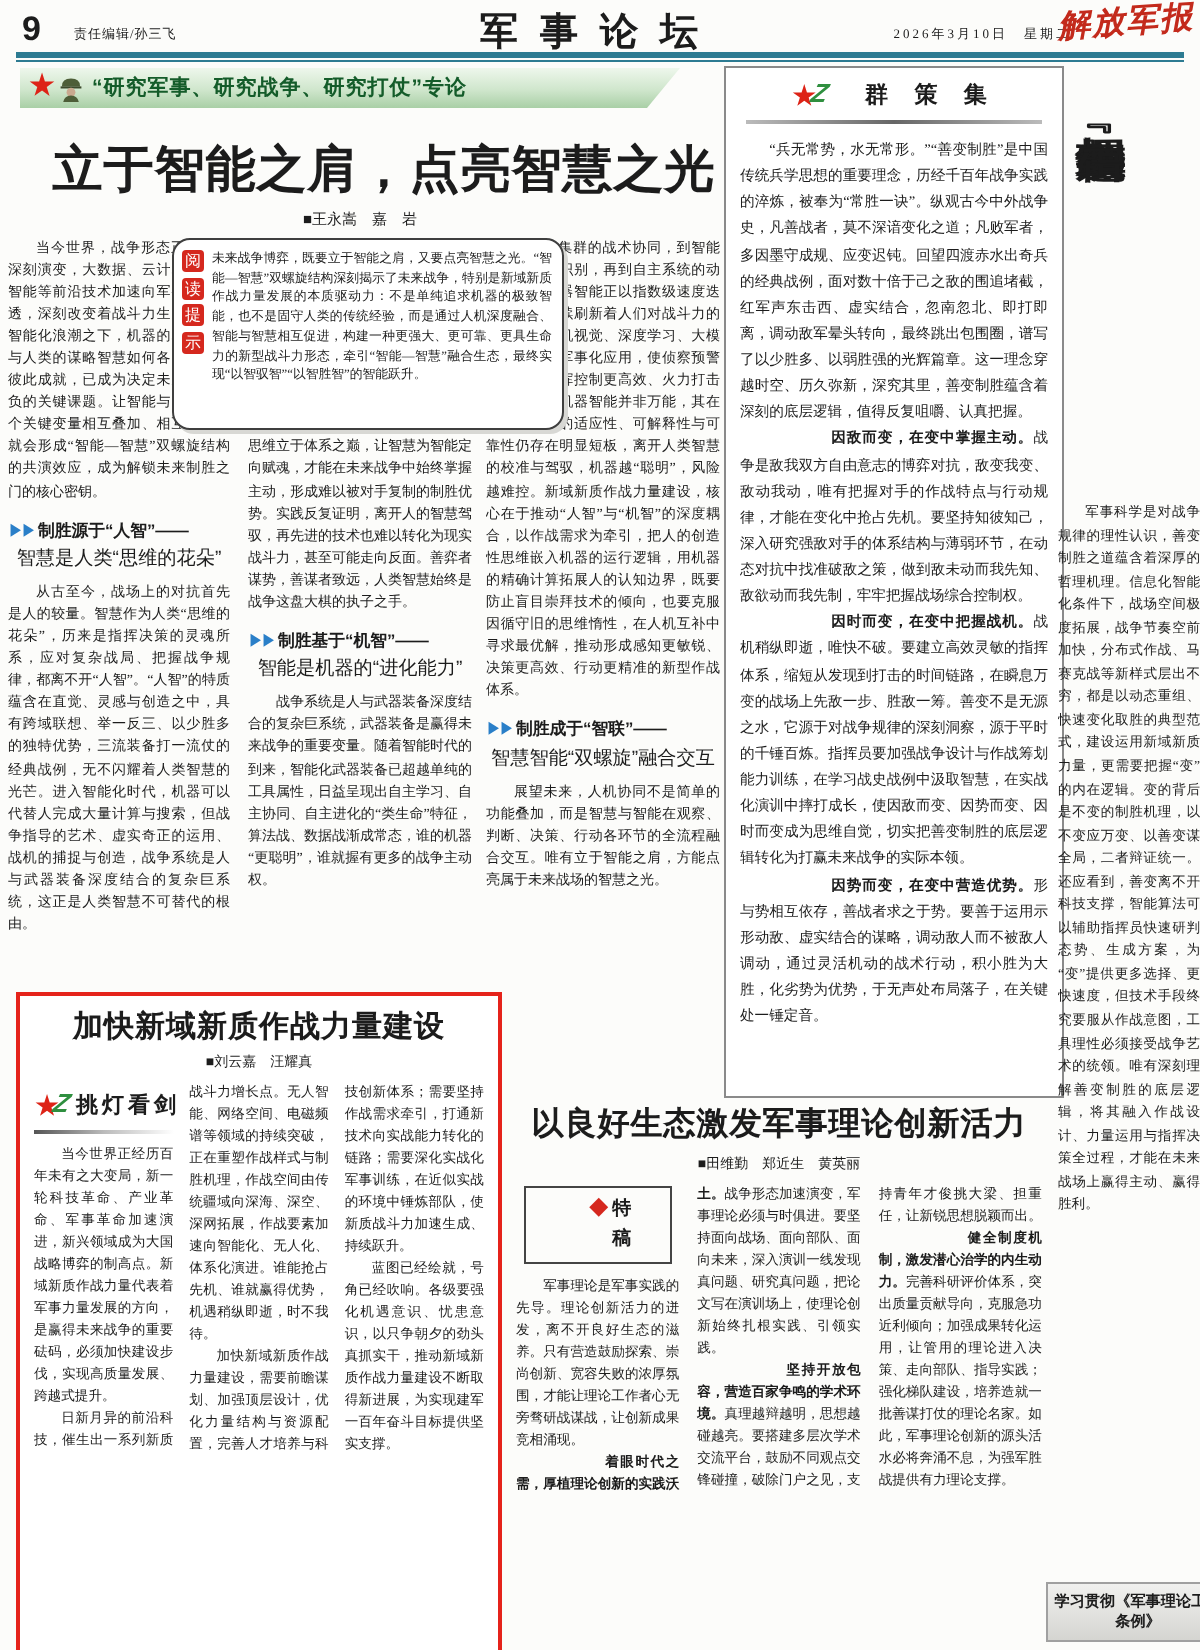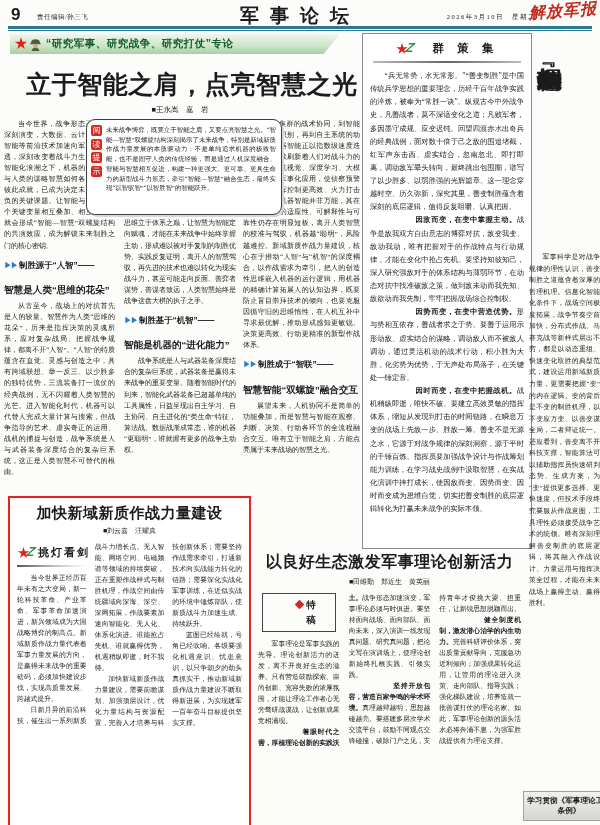--- a/index.html
+++ b/index.html
@@ -36,22 +36,22 @@
           border:1.3px solid #3f3f3f;border-radius:9px;z-index:6;display:flex;
           padding:5px 5px 5px 4px;box-sizing:border-box;box-shadow:2px 2px 0 #d8d8d4;}
   .tiptab{display:flex;flex-direction:column;gap:2.5px;margin-right:4px;}
   .tiptab span{display:block;width:11px;height:11px;background:#d5281e;color:#fff;
                font-family:"Liberation Sans",sans-serif;font-size:8px;line-height:11px;
                text-align:center;border-radius:2px;}
   .tiptext{flex:1;font-size:6.4px;line-height:1.52;text-align:justify;}
   .sh{margin:7px 0 4px;}
   .sh .ar{color:#2a7fc8;font-size:8px;letter-spacing:-1.5px;margin-right:2px;}
   .sh .l1{font-family:"Liberation Sans",sans-serif;font-weight:900;font-size:8.4px;}
-  .sh .l2{font-family:"Liberation Sans",sans-serif;font-weight:700;font-size:9.6px;
-          margin-top:12px;line-height:1.35;}
+  .sh .l2{font-family:"Liberation Sans",sans-serif;font-weight:400;font-size:9.6px;
+          text-align:center;margin-top:2px;line-height:1.35;}
   
   .qcbox{position:absolute;left:362px;top:33px;width:170px;height:516px;border:1px solid #8a8a8a;
          background:#fff;box-sizing:border-box;}
   .qchead{text-align:center;padding-top:4px;white-space:nowrap;}
   .star{color:#dd2317;font-size:13px;vertical-align:-1px;}
   .zlogo{display:inline-block;color:#2f8f3f;font-family:"Liberation Sans",sans-serif;
          font-weight:900;font-style:italic;font-size:13px;transform:skewX(-14deg);margin:0 3px 0 -3px;}
   .qcttl{font-family:"Liberation Sans",sans-serif;font-weight:900;font-size:11.5px;letter-spacing:5px;margin-left:16px;}
   .qcline{height:2px;margin:3px 10px 4px;background:linear-gradient(90deg,#bbb,#666,#bbb);}
   .qcbody{padding:2px 7px;font-size:7.3px;line-height:1.8;text-align:justify;height:458px;overflow:hidden;}
@@ -161,22 +161,22 @@
   </div>
 
   <div class="qcbox">
     <div class="qchead">
       <span class="star">★</span><span class="zlogo">Z</span><span class="qcttl">群 策 集</span>
       <div class="qcline"></div>
     </div>
     <div class="qcbody">
       <p>“兵无常势，水无常形。”“善变制胜”是中国传统兵学思想的重要理念，历经千百年战争实践的淬炼，被奉为“常胜一诀”。纵观古今中外战争史，凡善战者，莫不深谙变化之道；凡败军者，多因墨守成规、应变迟钝。回望四渡赤水出奇兵的经典战例，面对数十倍于己之敌的围追堵截，红军声东击西、虚实结合，忽南忽北、即打即离，调动敌军晕头转向，最终跳出包围圈，谱写了以少胜多、以弱胜强的光辉篇章。这一理念穿越时空、历久弥新，深究其里，善变制胜蕴含着深刻的底层逻辑，值得反复咀嚼、认真把握。</p>
       <p><b class="lead">因敌而变，在变中掌握主动。</b><span>战争是敌我双方自由意志的博弈对抗，敌变我变、敌动我动，唯有把握对手的作战特点与行动规律，才能在变化中抢占先机。要坚持知彼知己，深入研究强敌对手的体系结构与薄弱环节，在动态对抗中找准破敌之策，做到敌未动而我先知、敌欲动而我先制，牢牢把握战场综合控制权。</span></p>
+      <p><b class="lead">因时而变，在变中把握战机。</b><span>战机稍纵即逝，唯快不破。要建立高效灵敏的指挥体系，缩短从发现到打击的时间链路，在瞬息万变的战场上先敌一步、胜敌一筹。善变不是无源之水，它源于对战争规律的深刻洞察，源于平时的千锤百炼。指挥员要加强战争设计与作战筹划能力训练，在学习战史战例中汲取智慧，在实战化演训中摔打成长，使因敌而变、因势而变、因时而变成为思维自觉，切实把善变制胜的底层逻辑转化为打赢未来战争的实际本领。</span></p>
       <p><b class="lead">因势而变，在变中营造优势。</b><span>形与势相互依存，善战者求之于势。要善于运用示形动敌、虚实结合的谋略，调动敌人而不被敌人调动，通过灵活机动的战术行动，积小胜为大胜，化劣势为优势，于无声处布局落子，在关键处一锤定音。</span></p>
-      <p><b class="lead">因时而变，在变中把握战机。</b><span>战机稍纵即逝，唯快不破。要建立高效灵敏的指挥体系，缩短从发现到打击的时间链路，在瞬息万变的战场上先敌一步、胜敌一筹。善变不是无源之水，它源于对战争规律的深刻洞察，源于平时的千锤百炼。指挥员要加强战争设计与作战筹划能力训练，在学习战史战例中汲取智慧，在实战化演训中摔打成长，使因敌而变、因势而变、因时而变成为思维自觉，切实把善变制胜的底层逻辑转化为打赢未来战争的实际本领。</span></p>
     </div>
   </div>
 
   <div class="vhead">把握『善变制胜』的底层逻辑</div>
   <div class="rcol">
     <p>军事科学是对战争规律的理性认识，善变制胜之道蕴含着深厚的哲理机理。信息化智能化条件下，战场空间极度拓展，战争节奏空前加快，分布式作战、马赛克战等新样式层出不穷，都是以动态重组、快速变化取胜的典型范式，建设运用新域新质力量，更需要把握“变”的内在逻辑。变的背后是不变的制胜机理，以不变应万变、以善变谋全局，二者辩证统一。还应看到，善变离不开科技支撑，智能算法可以辅助指挥员快速研判态势、生成方案，为“变”提供更多选择、更快速度，但技术手段终究要服从作战意图，工具理性必须接受战争艺术的统领。唯有深刻理解善变制胜的底层逻辑，将其融入作战设计、力量运用与指挥决策全过程，才能在未来战场上赢得主动、赢得胜利。</p>
   </div>
   <div class="graybox">学习贯彻《军事理论工作条例》</div>
 
   <div class="redbox">

